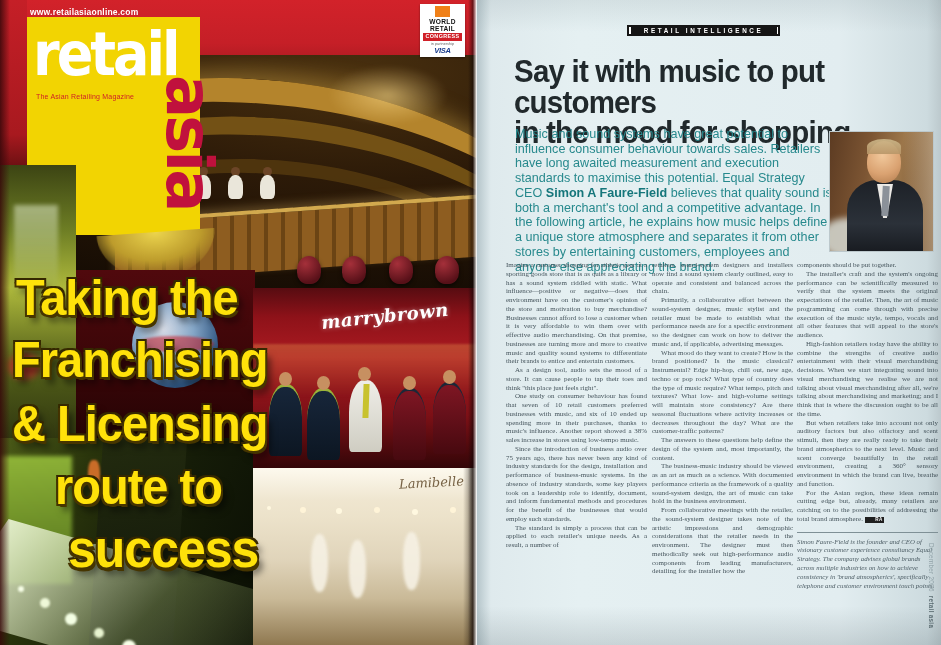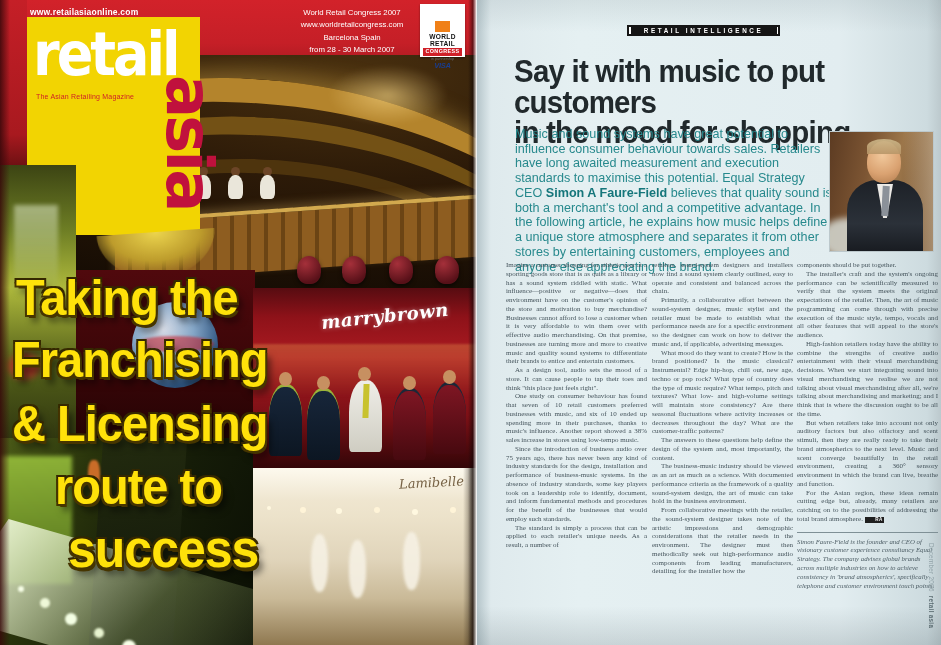--- a/index.html
+++ b/index.html
@@ -37,21 +37,21 @@
   .masthead { position:absolute; left:27px; top:17px; width:173px; height:218px; background:#f2d402; }
   .mh-retail { margin:9px 0 0 6px; font-size:54px; font-weight:800; color:#fff; letter-spacing:-3px;
     line-height:.95; transform:scaleY(1.12); transform-origin:left top; font-family:"DejaVu Sans",sans-serif; }
   .mh-tagline { margin:16px 0 0 9px; font-size:7px; color:#cf2027; letter-spacing:.2px; }
   .mh-asia { position:absolute; left:118px; top:58px; width:82px; height:172px; }
   .mh-asia-inner { position:absolute; left:76px; top:0; width:178px; transform:rotate(90deg); transform-origin:0 0;
     font-size:64px; font-weight:800; color:#c0113d; letter-spacing:-3px; line-height:1; font-family:"DejaVu Sans",sans-serif; }
 
   
   .cg { position:absolute; left:288px; top:7px; width:128px; color:#fff; font-size:7.8px; text-align:center; line-height:1.6; }
-  .cg-logo { position:absolute; left:420px; top:4px; width:45px; height:53px; background:#fff; text-align:center; padding-top:17px;
+  .cg-logo { position:absolute; left:420px; top:4px; width:45px; height:53px; background:#fff; text-align:center; padding-top:2px;
     box-shadow:0 1px 2px rgba(0,0,0,.4); }
   .cg-orange { width:15px; height:11px; background:#f08018; margin:0 auto 1px; }
   .cg-w { font-size:6.6px; font-weight:800; color:#111; line-height:1.08; letter-spacing:.3px; }
   .cg-w3 { font-size:5.4px; font-weight:800; color:#fff; background:#d02028; margin:1px 3px; line-height:1.35; letter-spacing:.4px; }
   .cg-pt { font-size:3.8px; color:#666; margin-top:1px; }
   .cg-visa { font-size:7.5px; font-weight:800; font-style:italic; color:#1a3c8c; letter-spacing:-.3px; }
 
   
   .ls { position:absolute; left:0; top:165px; width:76px; height:292px;
     background:linear-gradient(180deg,#3c4413 0%,#6d7d24 22%,#aeb93c 42%,#55611a 68%,#272d0d 100%); }
@@ -205,26 +205,20 @@
     <div class="masthead">
       <div class="mh-retail">retail</div>
       <div class="mh-tagline">The Asian Retailing Magazine</div>
       <div class="mh-asia">
         <div class="mh-asia-inner">asia</div>
       </div>
     </div>
 
     <div class="site-url">www.retailasiaonline.com</div>
 
-    <div class="cg">
-      <div>World Retail Congress 2007</div>
-      <div>www.worldretailcongress.com</div>
-      <div>Barcelona  Spain</div>
-      <div>from 28 - 30 March 2007</div>
-    </div>
     <div class="cg-logo">
       <div class="cg-orange"></div>
       <div class="cg-w">WORLD</div>
       <div class="cg-w">RETAIL</div>
       <div class="cg-w3">CONGRESS</div>
       <div class="cg-pt">in partnership</div>
       <div class="cg-visa">VISA</div>
     </div>
 
     <div class="ls">

